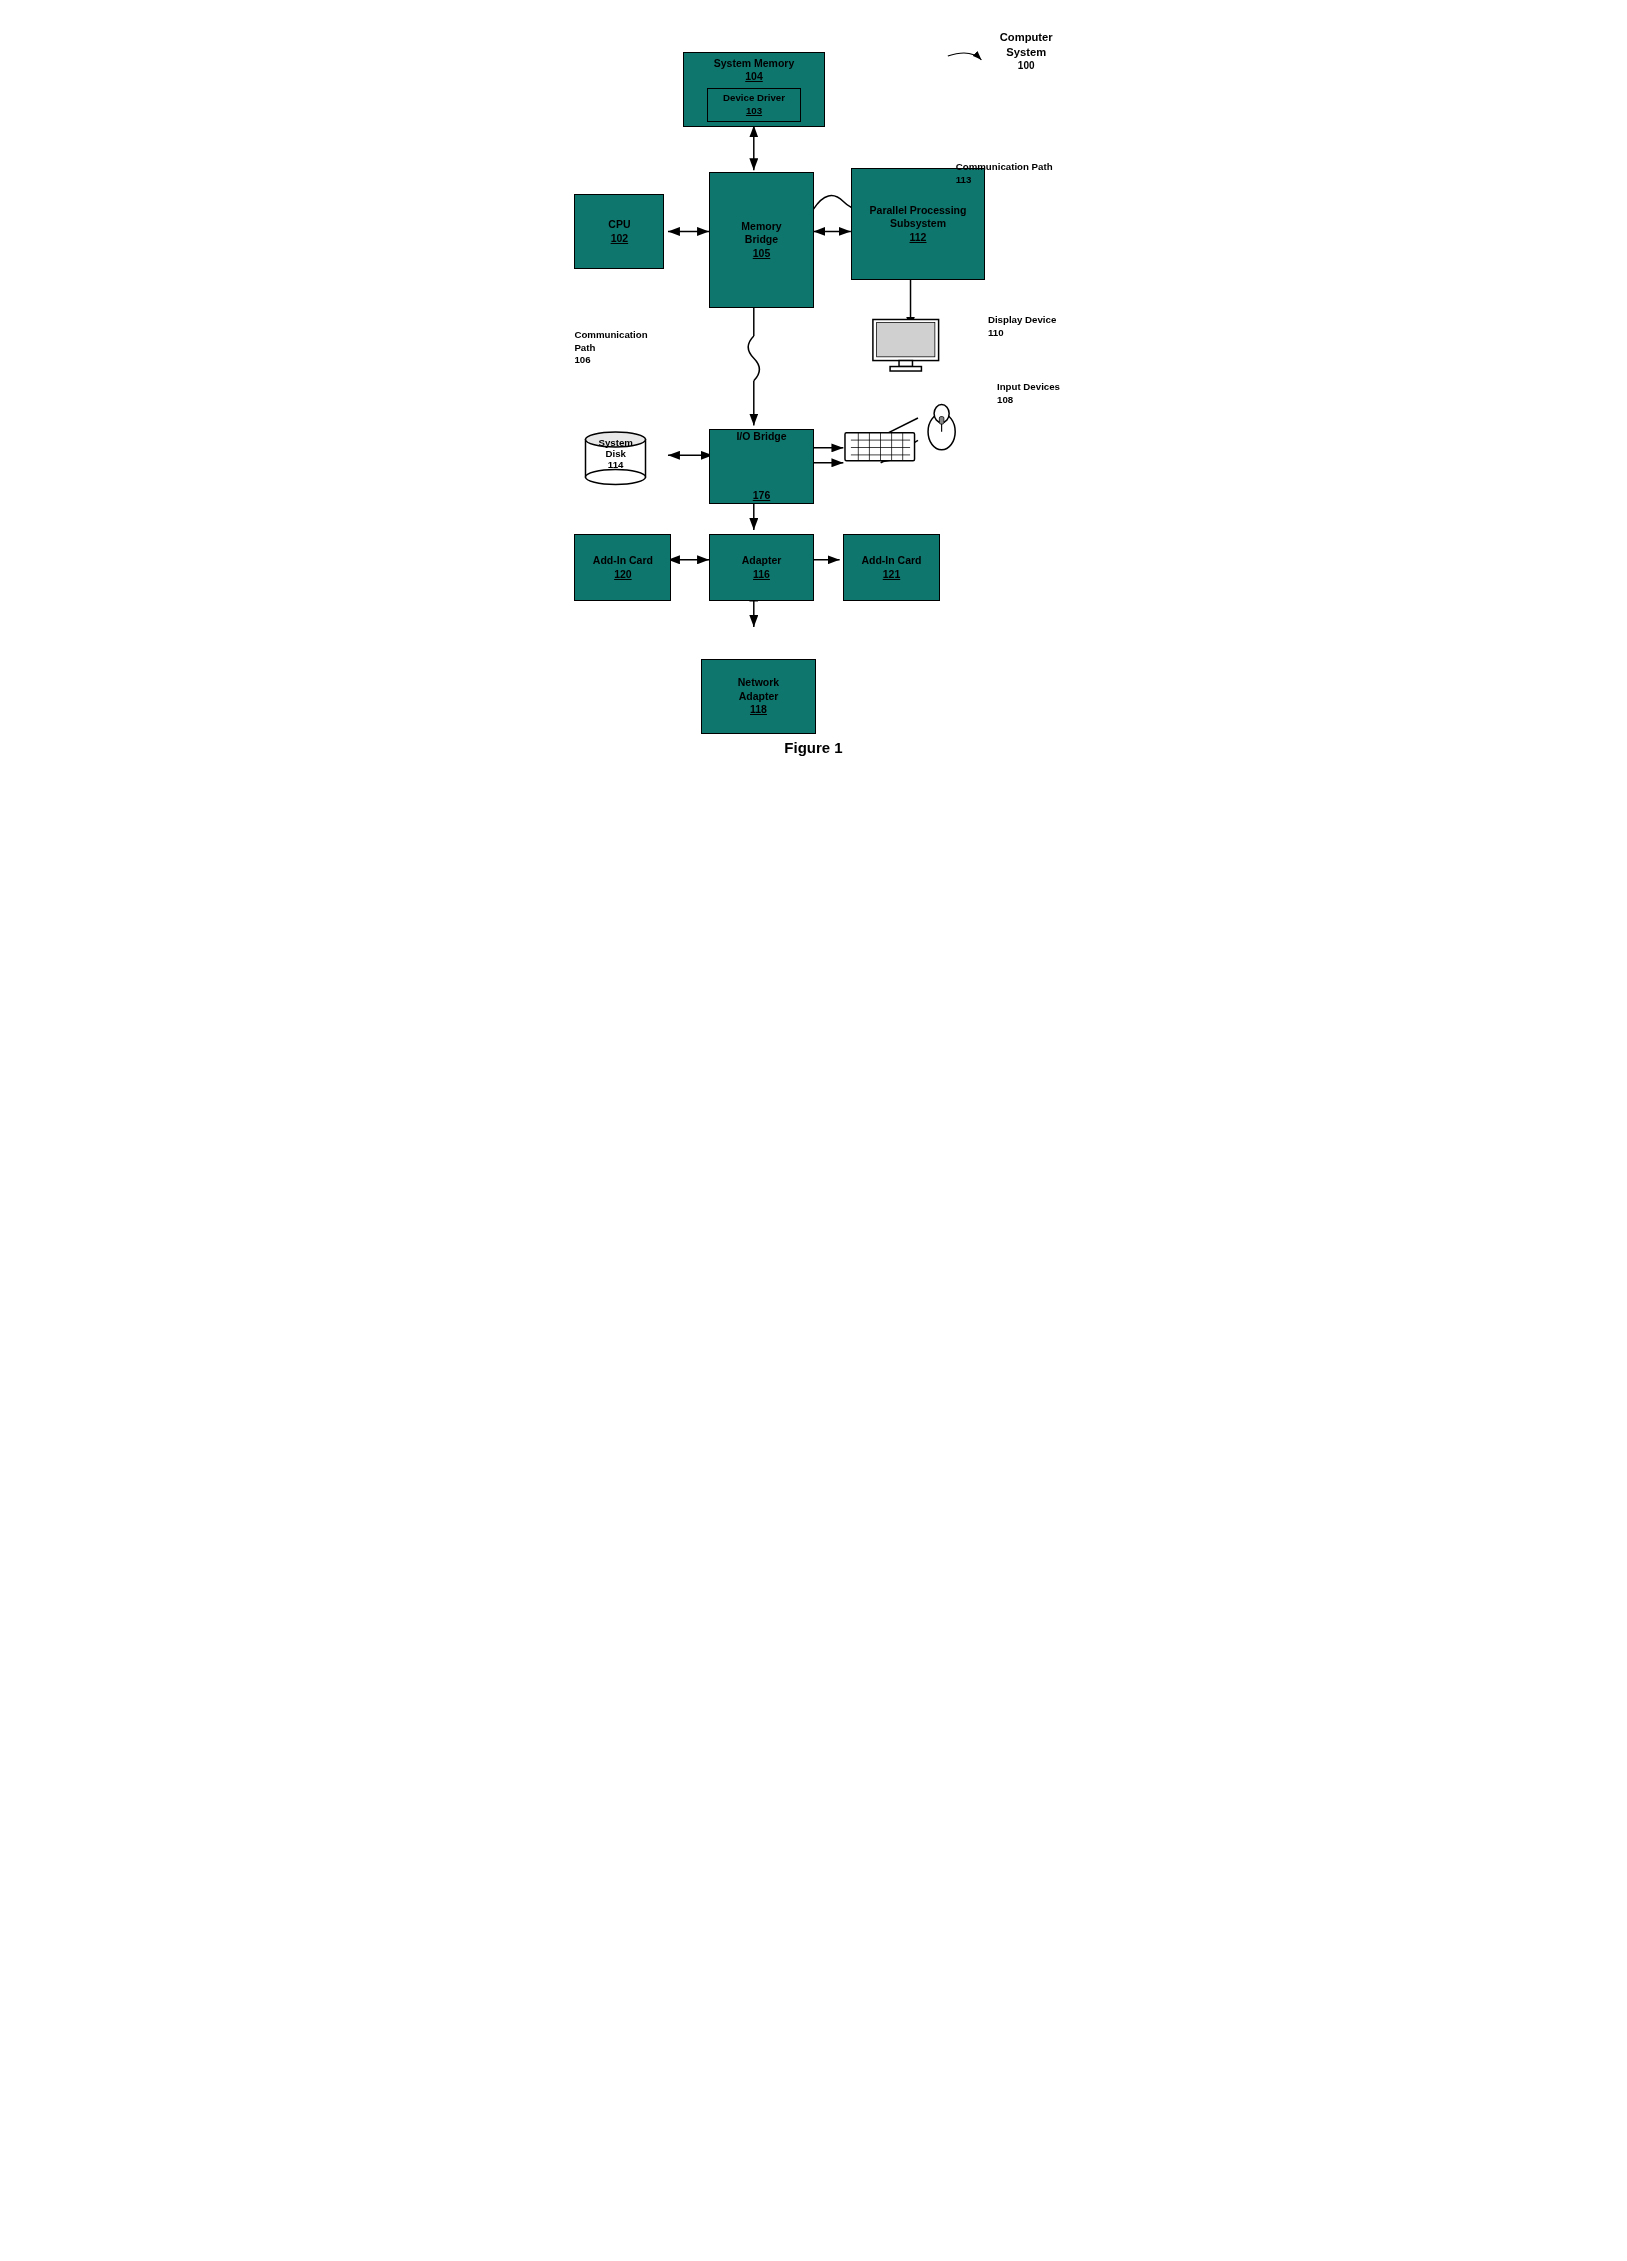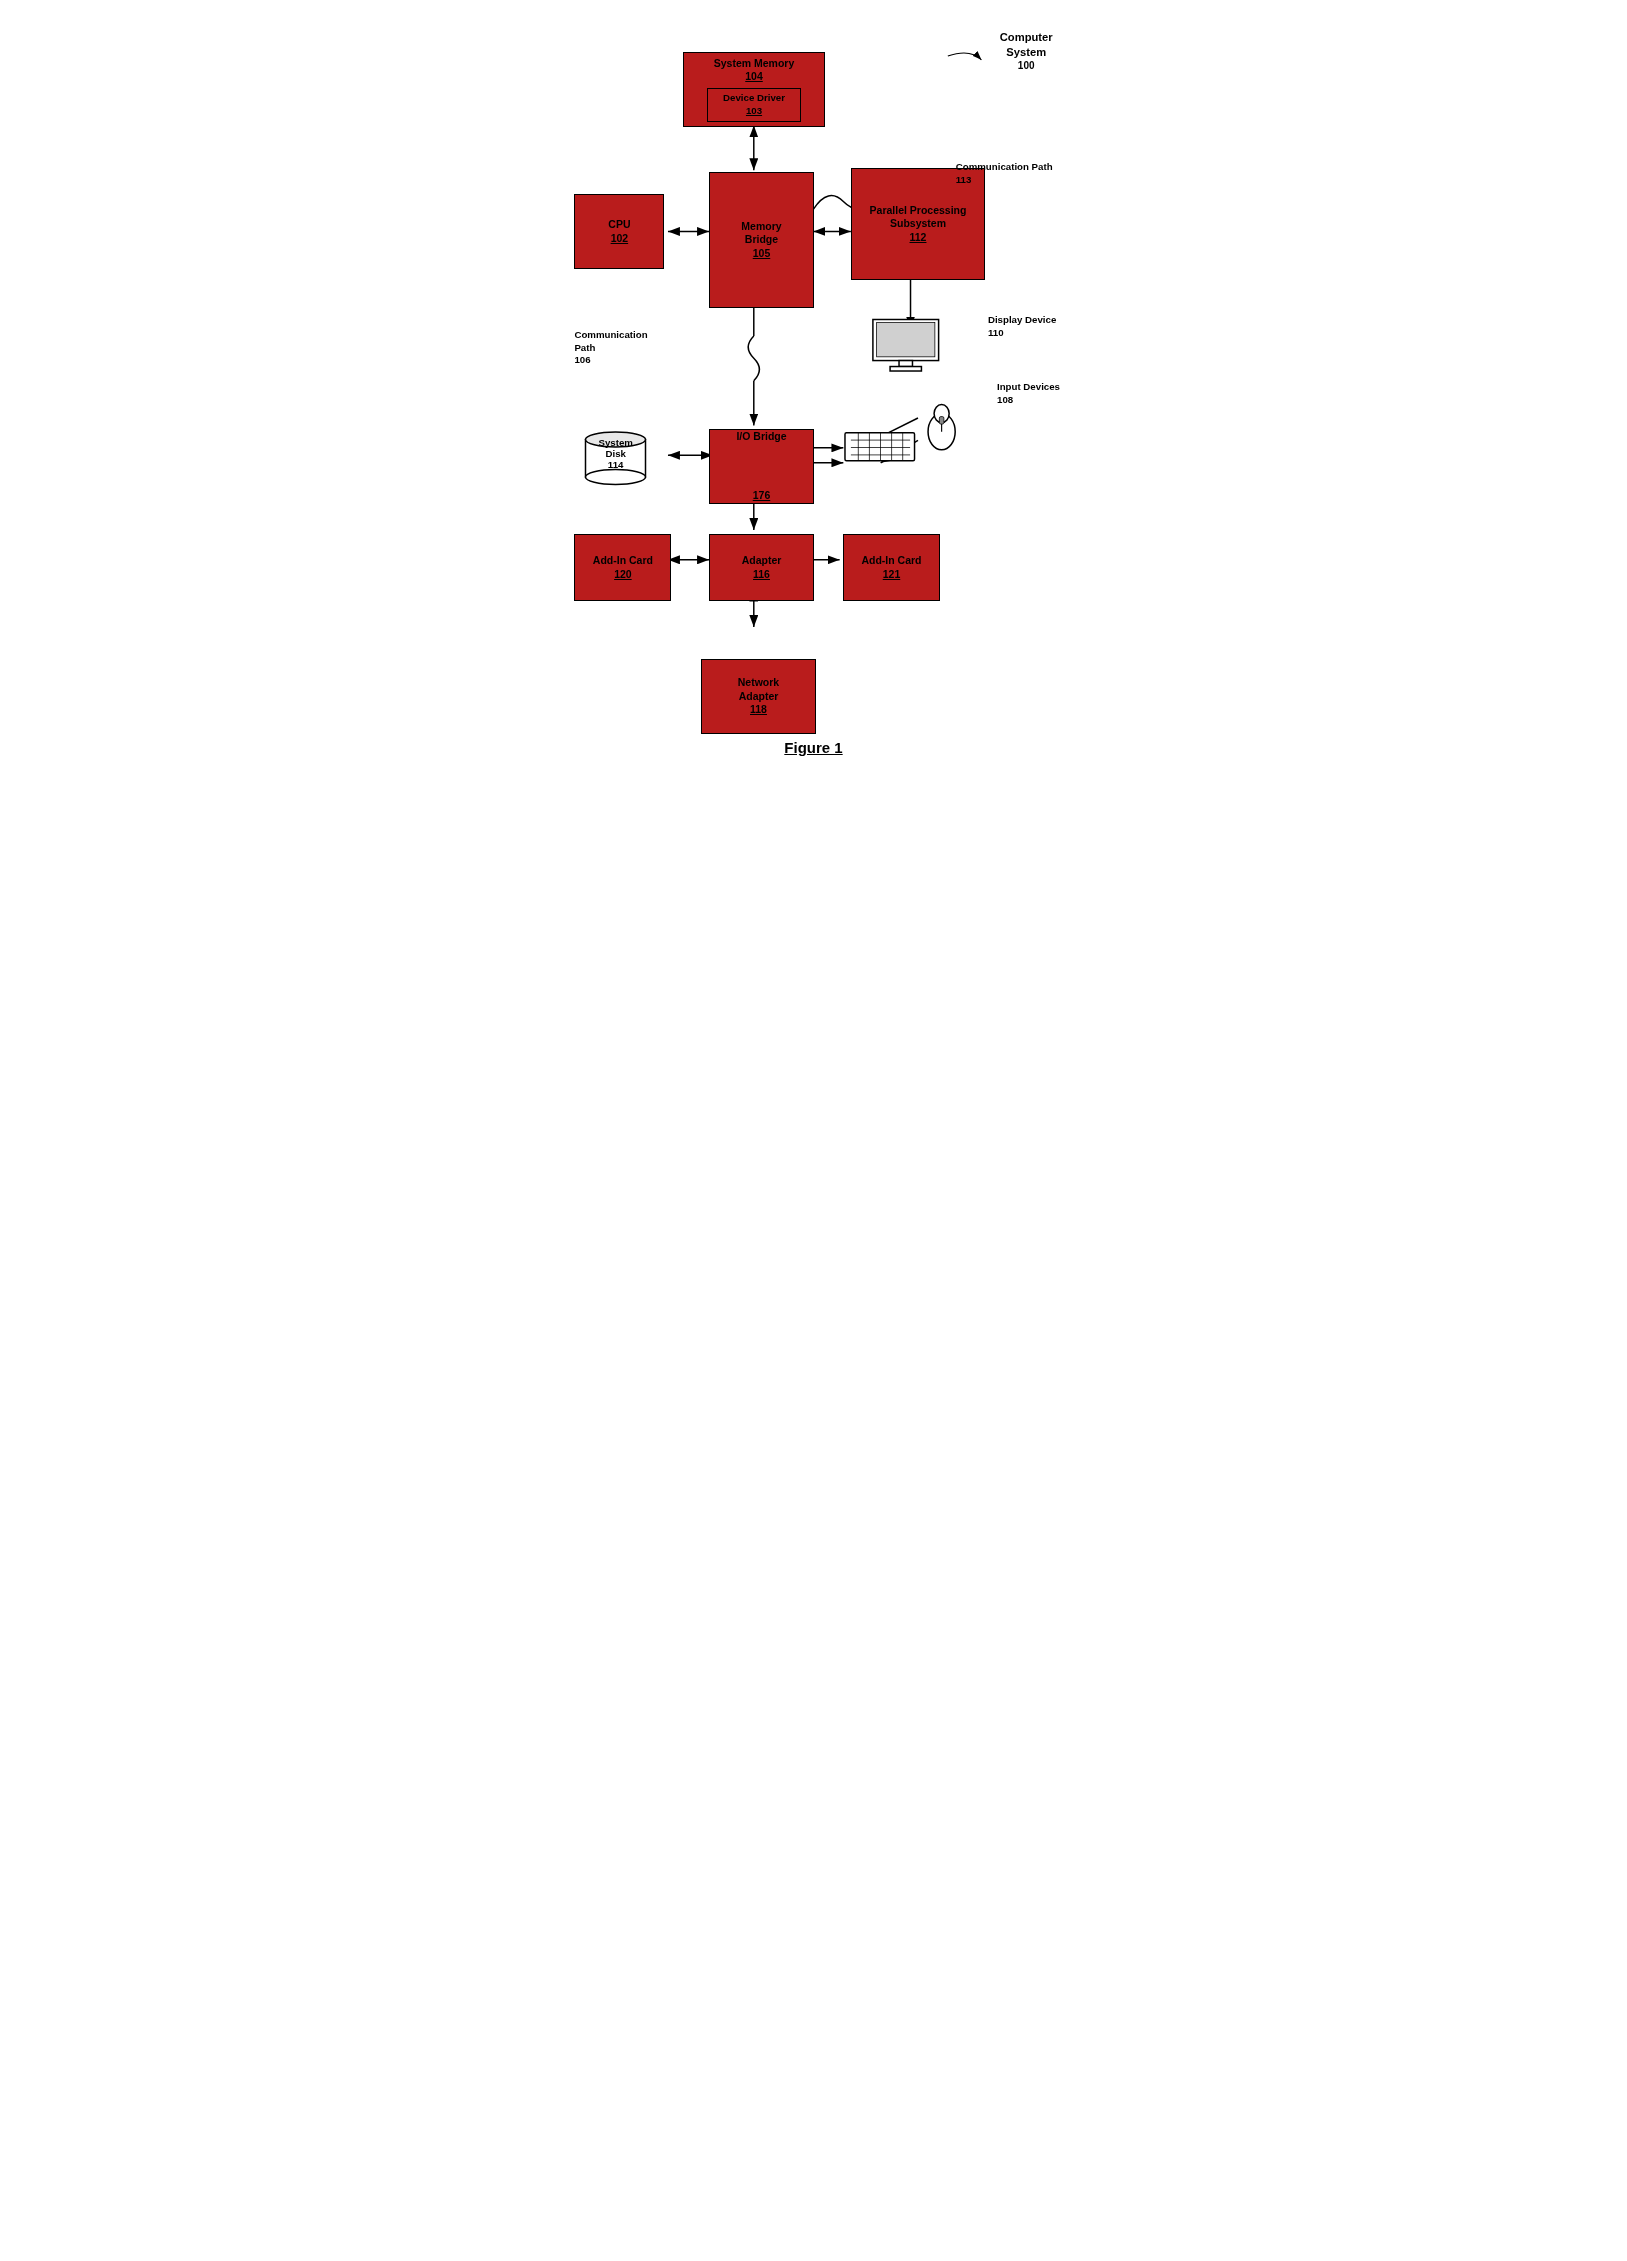--- a/index.html
+++ b/index.html
@@ -9,31 +9,30 @@
       display: flex;
       justify-content: center;
       align-items: flex-start;
       min-height: 100vh;
       padding: 15px;
     }
     .page {
       width: 523px;
       background: #fff;
       position: relative;
-      text-decoration: underline;
     }
     .diagram-container {
       position: relative;
       width: 523px;
       height: 709px;
     }
     .box {
       position: absolute;
       border: 1.9px solid #000;
-      background: #b91c1c;
+      background: #0f766e;
       text-align: center;
       display: flex;
       flex-direction: column;
       align-items: center;
       justify-content: center;
       font-size: 10.5px;
       font-weight: bold;
       line-height: 1.3;
     }
     .box u {

